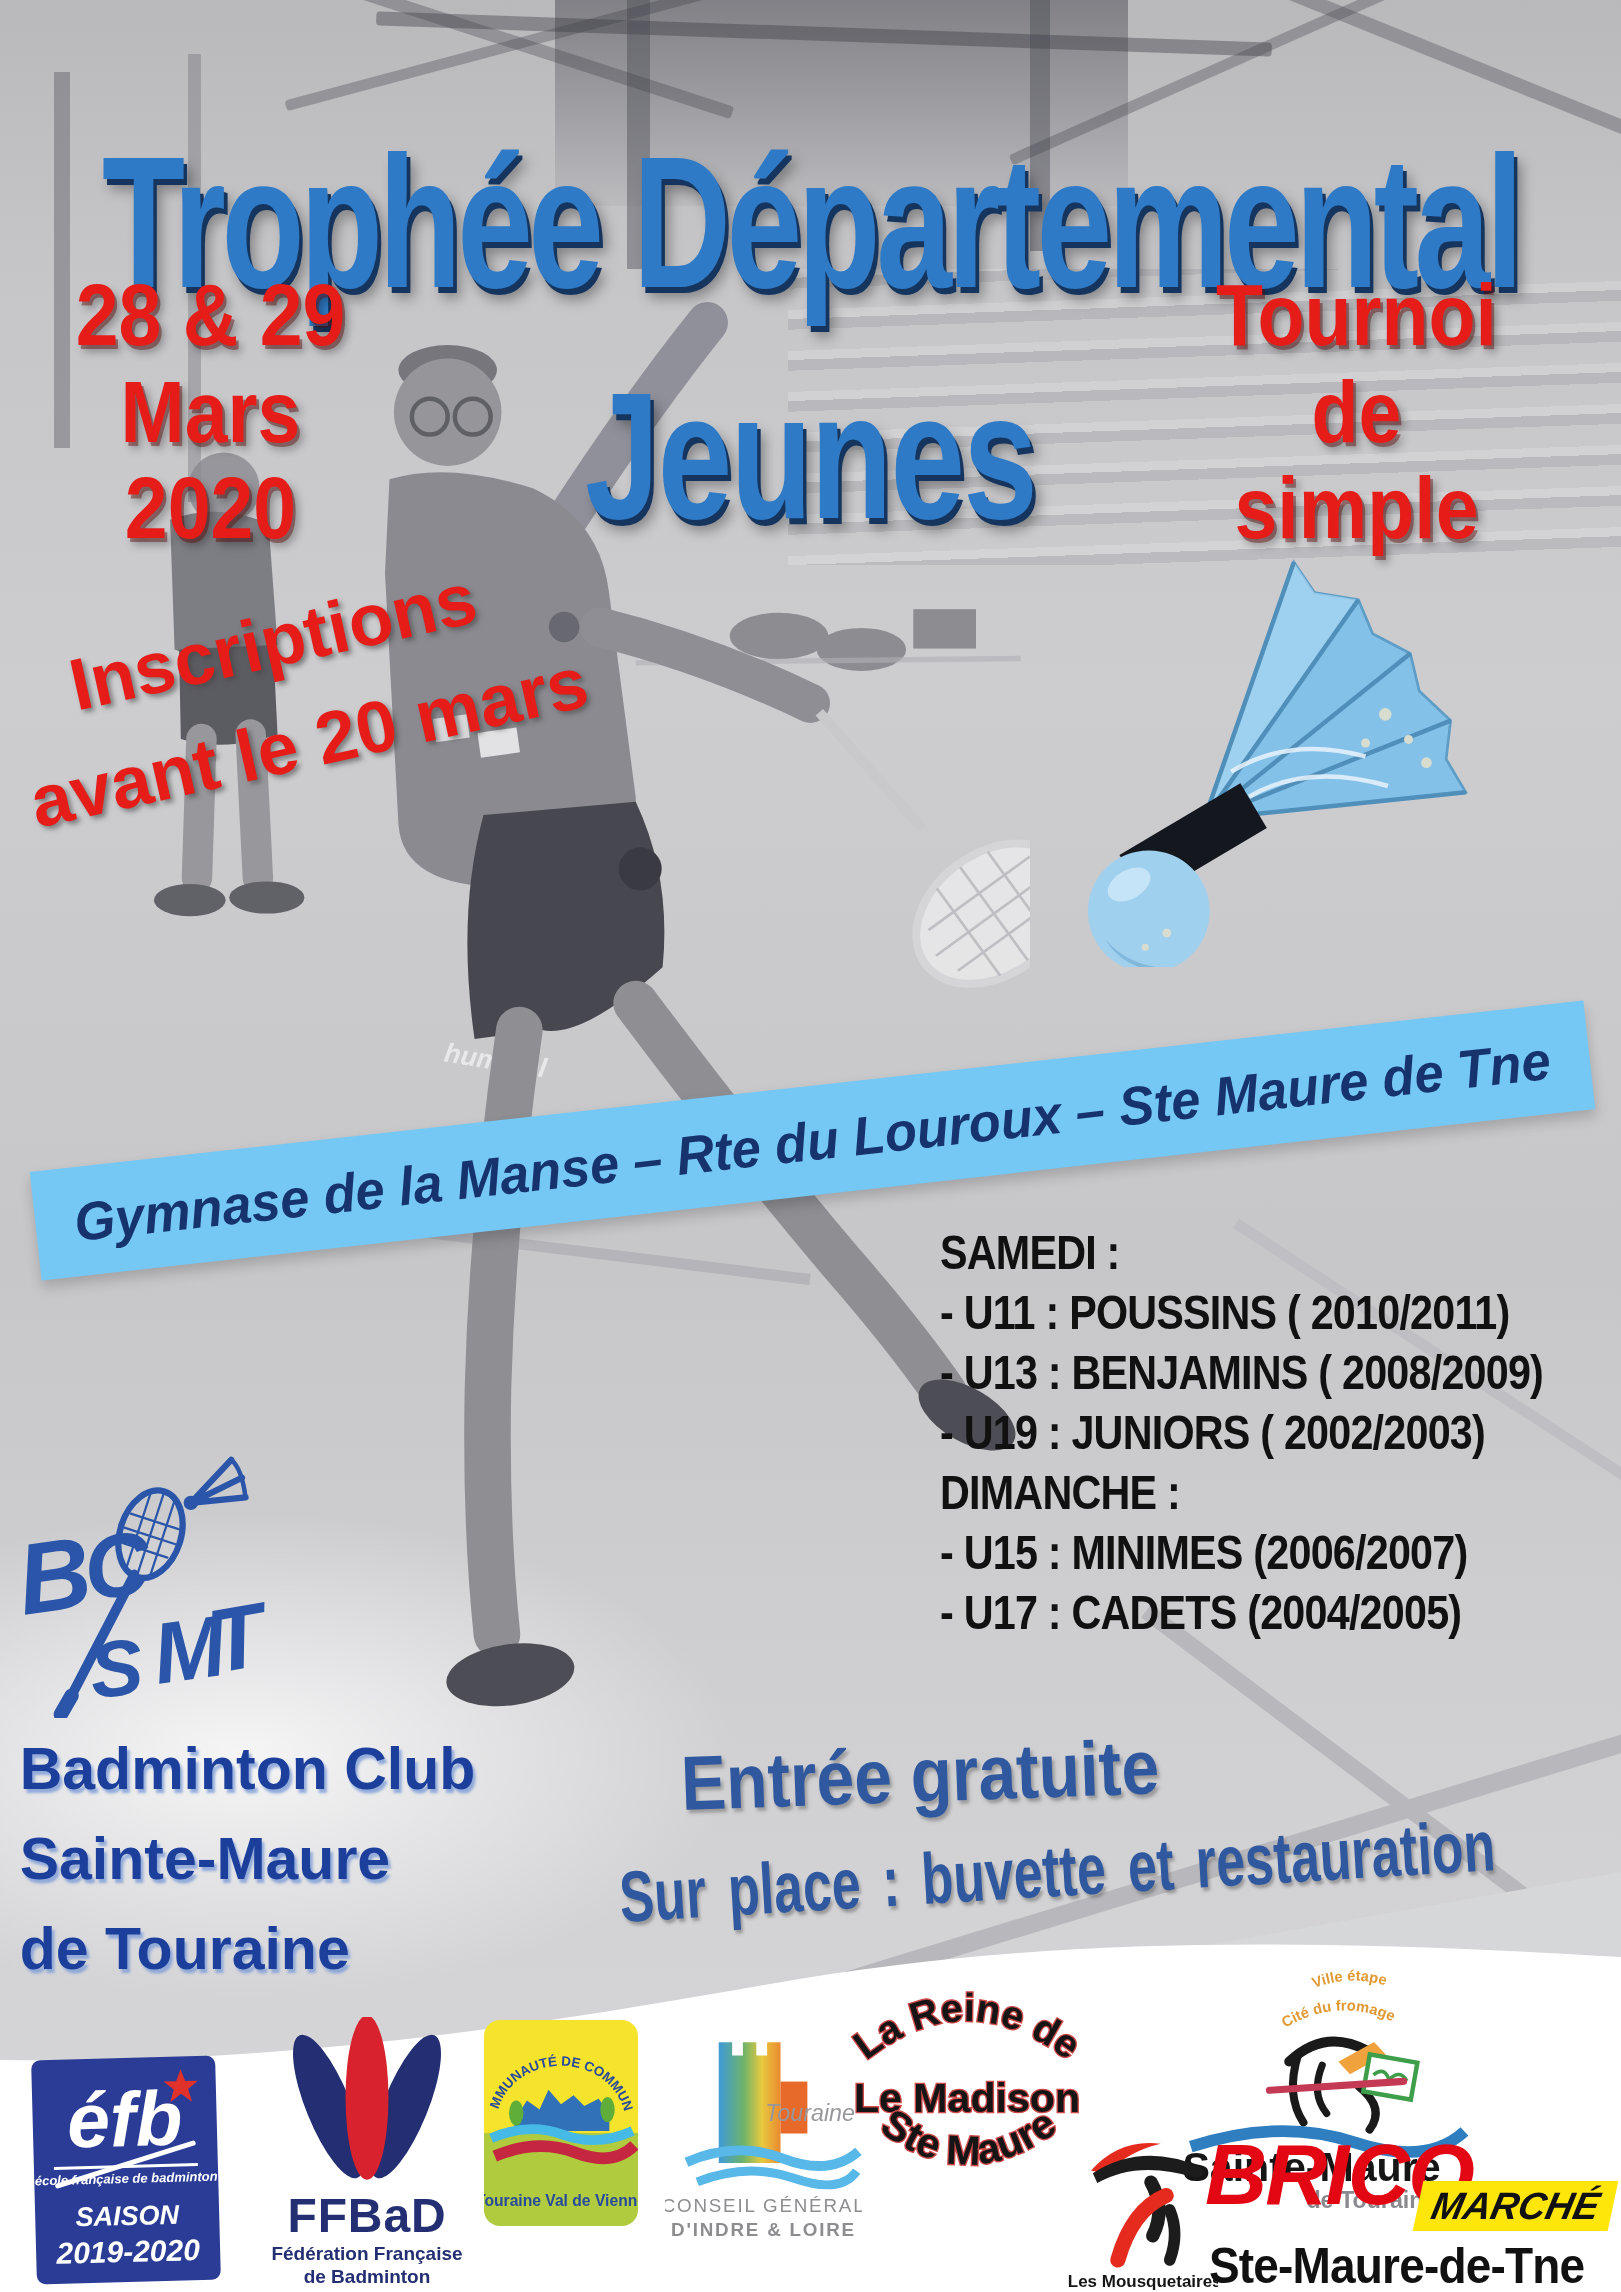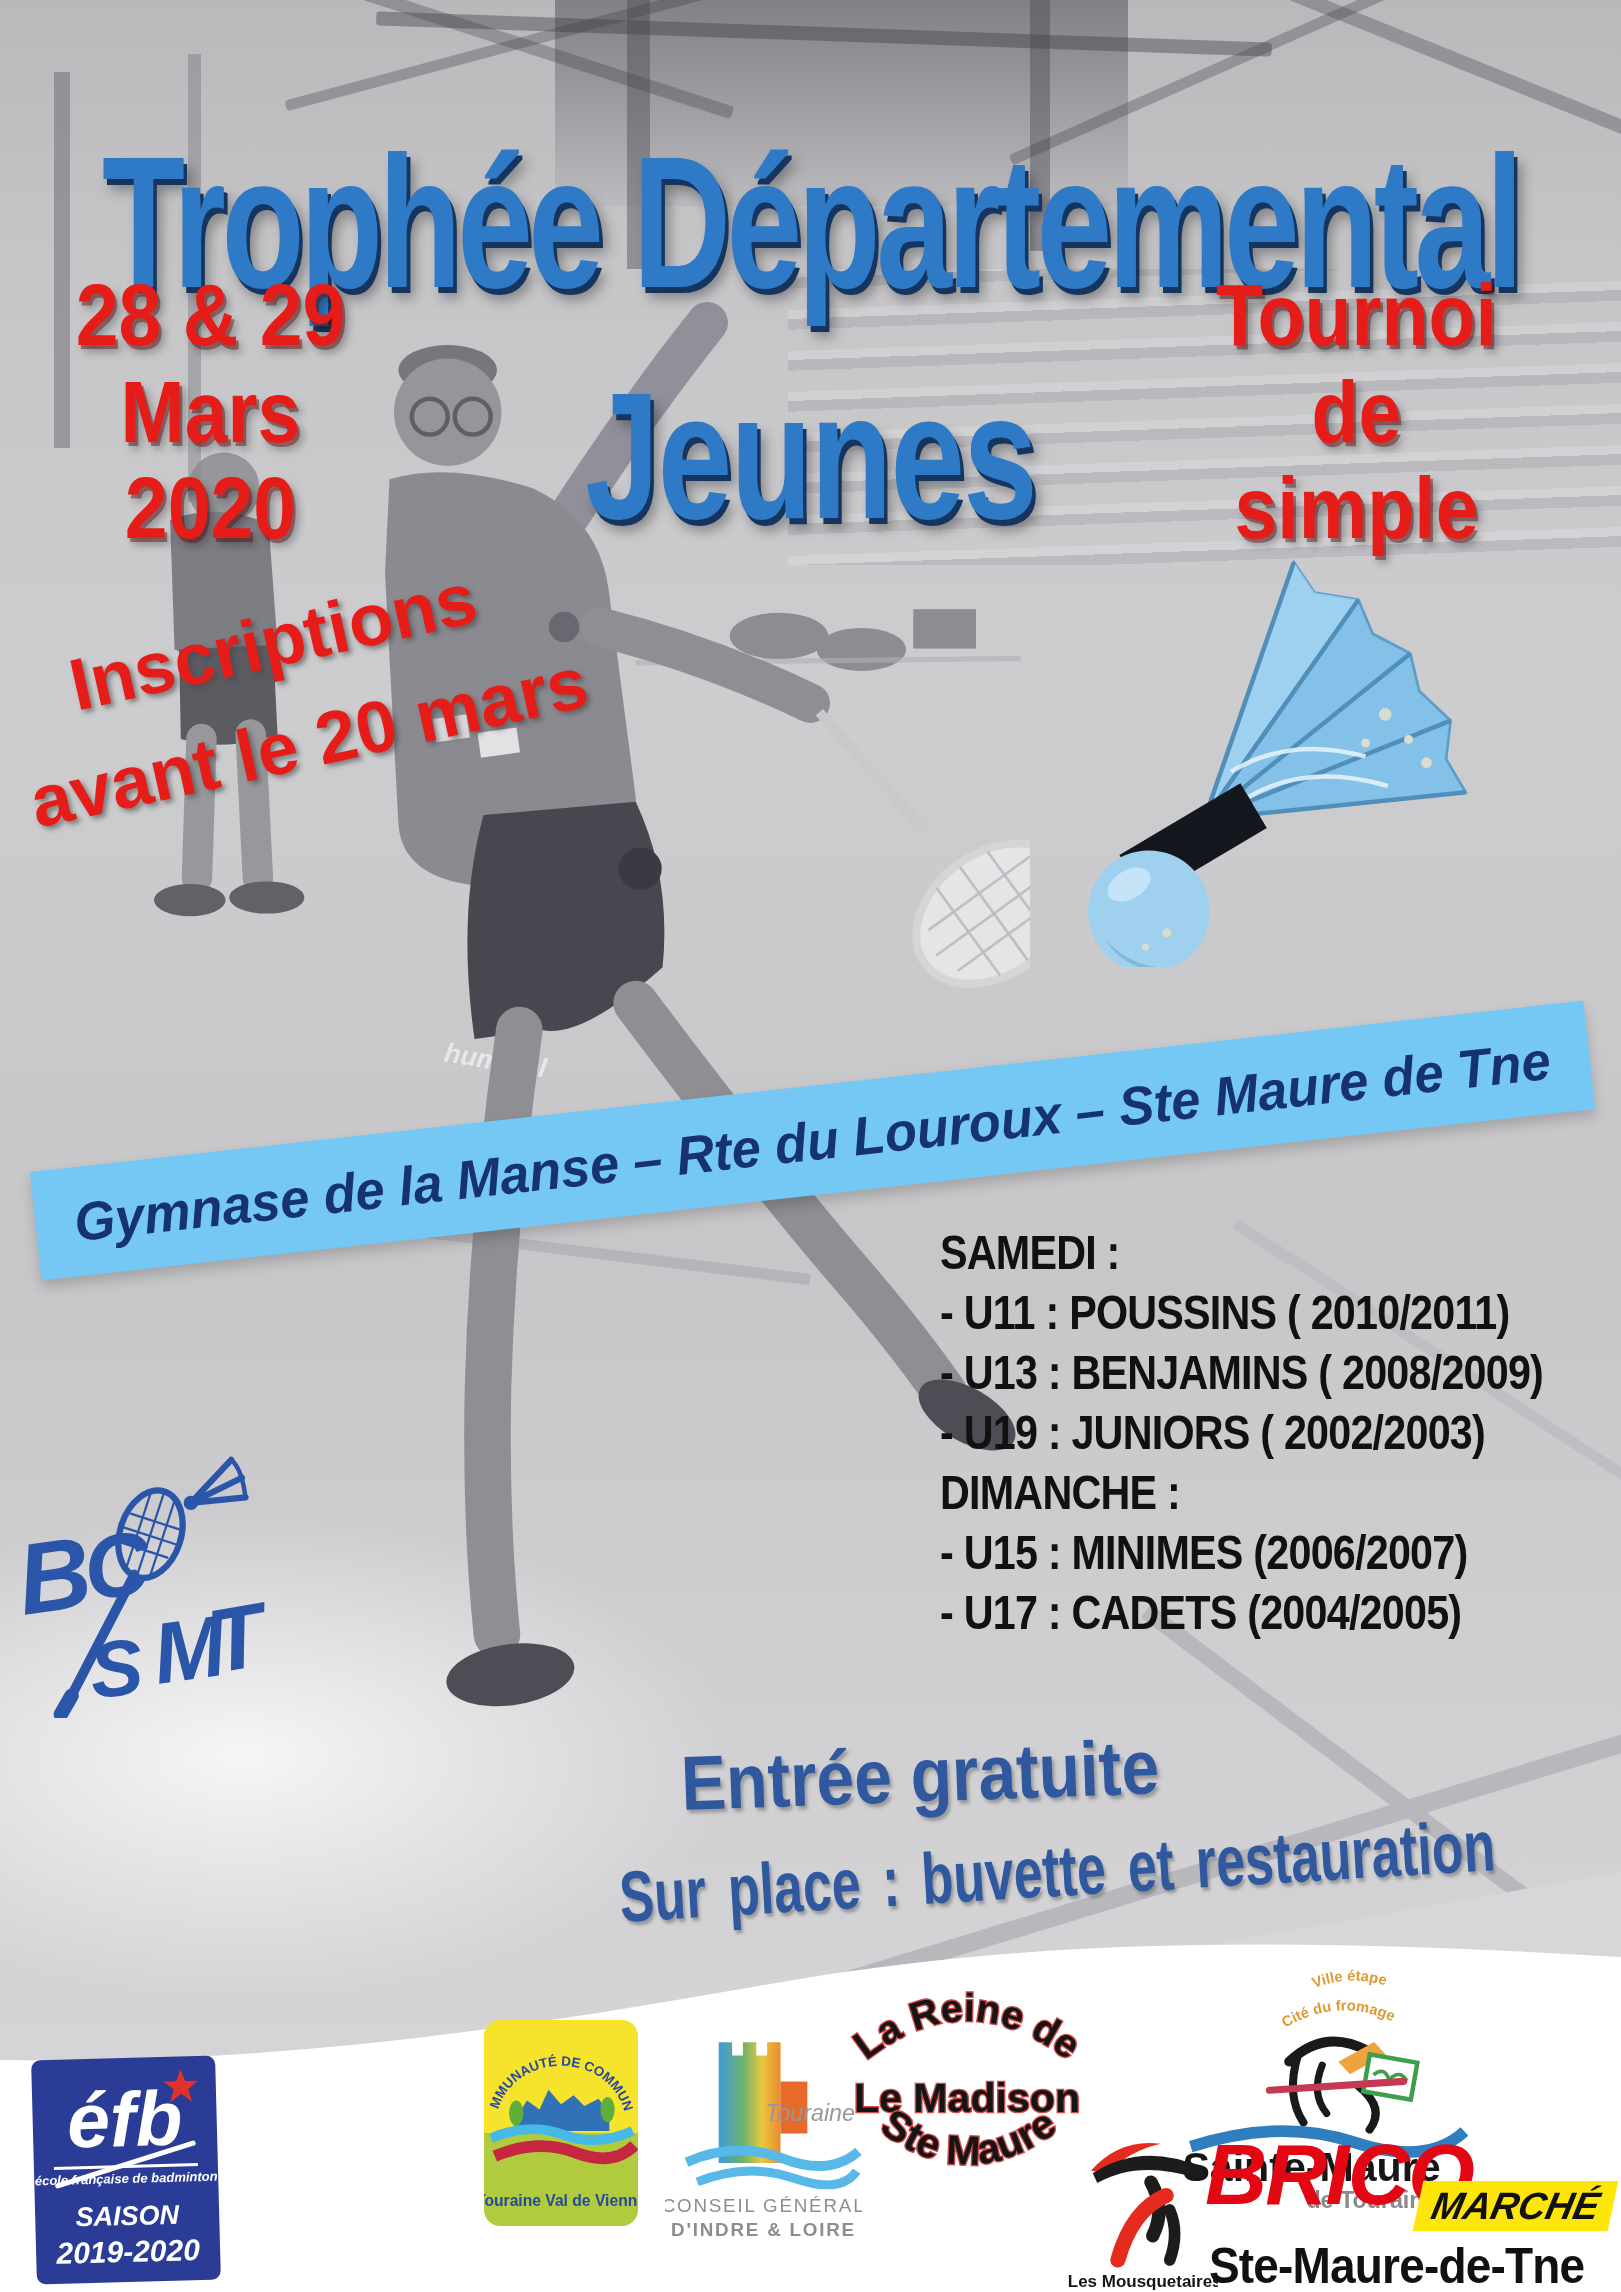--- a/index.html
+++ b/index.html
@@ -259,36 +259,51 @@
     <circle cx="195" cy="60" r="8" fill="#2a55a8"></circle>
     <g fill="#2a55a8" font-family="Liberation Serif,serif" font-style="italic" font-weight="bold">
       <text x="8" y="185" font-size="112" transform="rotate(-8 8 185)">B</text>
       <text x="80" y="168" font-size="100" transform="rotate(-6 80 168)">C</text>
       <text x="86" y="278" font-size="88" transform="rotate(-6 86 278)">S</text>
       <text x="158" y="262" font-size="96" transform="rotate(-8 158 262)">M</text>
       <text x="222" y="250" font-size="100" transform="rotate(-10 222 250)">T</text>
     </g>
   </svg>
 
+  <div class="club-name">
+    <div>Badminton Club</div>
+    <div>Sainte-Maure</div>
+    <div>de Touraine</div>
+  </div>
 
   <div class="free-entry">Entrée gratuite</div>
   <div class="on-site">Sur place : buvette et restauration</div>
 
   <div class="sponsor efb">
     <svg class="efb-star" width="38" height="38" viewBox="0 0 42 42">
       <polygon points="21,2 26,15 40,15 29,24 33,38 21,29 9,38 13,24 2,15 16,15" fill="#e0312b"></polygon>
     </svg>
     <div class="efb-name">éfb</div>
     <div class="efb-swoosh"></div>
     <div class="efb-rule"></div>
     <div class="efb-sub">école française de badminton</div>
     <div class="efb-season">SAISON</div>
     <div class="efb-years">2019-2020</div>
   </div>
 
+  <div class="sponsor ffbad">
+    <svg width="206" height="170" viewBox="0 0 230 190">
+      <ellipse cx="72" cy="100" rx="25" ry="86" fill="#232f72" transform="rotate(-22 72 100)"></ellipse>
+      <ellipse cx="158" cy="100" rx="25" ry="86" fill="#232f72" transform="rotate(22 158 100)"></ellipse>
+      <ellipse cx="115" cy="90" rx="24" ry="92" fill="#d8232e"></ellipse>
+    </svg>
+    <div class="ffbad-name">FFBaD</div>
+    <div class="ffbad-sub">Fédération Française</div>
+    <div class="ffbad-sub">de Badminton</div>
+  </div>
 
   <div class="sponsor cdc">
     <svg width="154" height="206" viewBox="0 0 172 230">
       <defs>
           <path id="arc-cdc" d="M16,100 A72,64 0 0 1 156,100"></path>
         </defs>
       <text font-size="15" font-weight="bold" fill="#274a9e">
         <textPath href="#arc-cdc" startOffset="50%" text-anchor="middle">COMMUNAUTÉ DE COMMUNES</textPath>
       </text>
       <path d="M34,112 L48,90 L62,100 L72,78 L86,94 L100,84 L112,96 L128,88 L140,104 L140,124 L34,124 Z" fill="#3071b8"></path>

